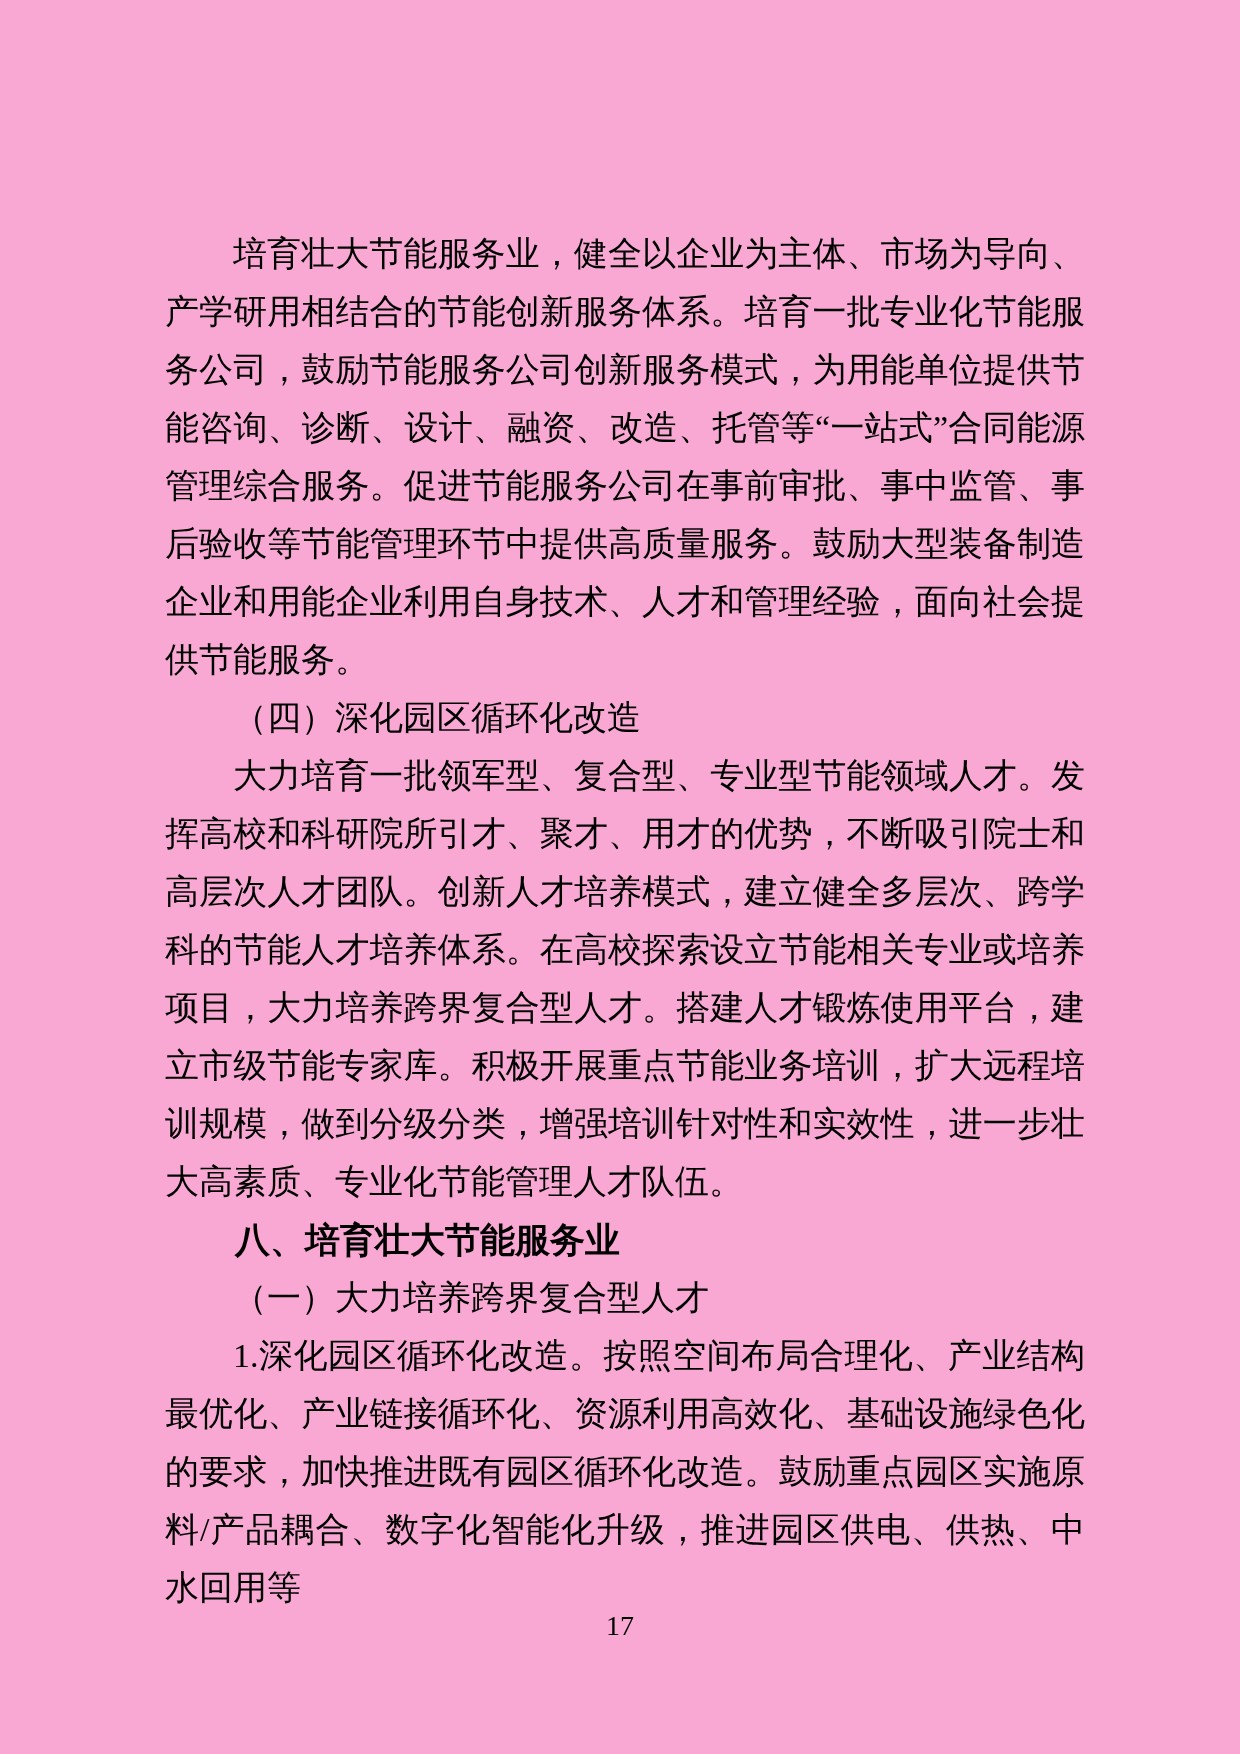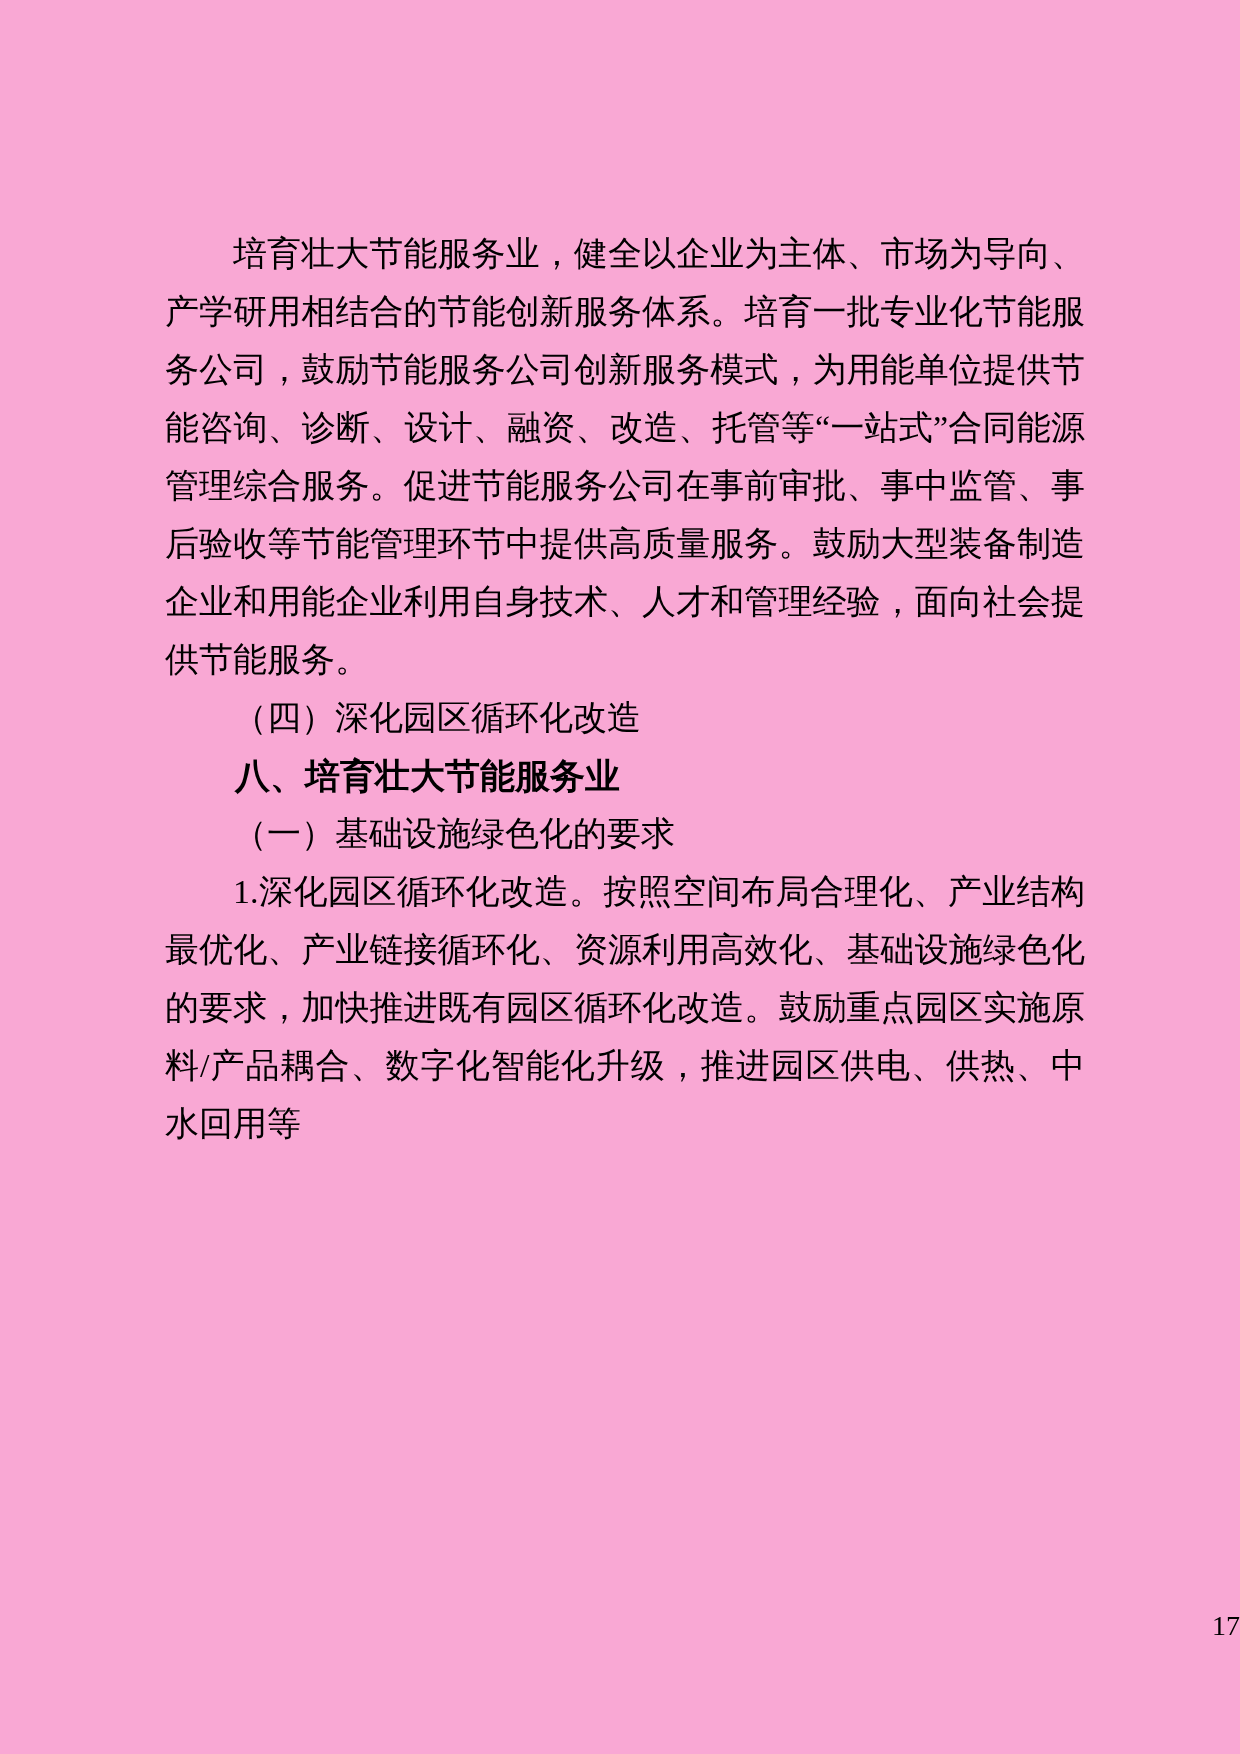--- a/index.html
+++ b/index.html
@@ -44,32 +44,33 @@
     text-indent: 2em;
     font-family: "Liberation Sans", sans-serif;
     font-weight: bold;
     font-size: 35px;
   }
   .page-number {
     position: absolute;
     top: 1608px;
     left: 0;
     width: 100%;
-    text-align: right;
+    text-align: center;
     font-size: 28px;
     line-height: 36px;
     font-family: "Liberation Serif", serif;
     color: #000000;
   }
 </style>
 </head>
 <body>
 
 <div class="page">
   <div class="content">
     <p class="body">培育壮大节能服务业，健全以企业为主体、市场为导向、产学研用相结合的节能创新服务体系。培育一批专业化节能服务公司，鼓励节能服务公司创新服务模式，为用能单位提供节能咨询、诊断、设计、融资、改造、托管等“一站式”合同能源管理综合服务。促进节能服务公司在事前审批、事中监管、事后验收等节能管理环节中提供高质量服务。鼓励大型装备制造企业和用能企业利用自身技术、人才和管理经验，面向社会提供节能服务。</p>
     <p class="subheading">（四）深化园区循环化改造</p>
+    <p class="body">大力培育一批领军型、复合型、专业型节能领域人才。发挥高校和科研院所引才、聚才、用才的优势，不断吸引院士和高层次人才团队。创新人才培养模式，建立健全多层次、跨学科的节能人才培养体系。在高校探索设立节能相关专业或培养项目，大力培养跨界复合型人才。搭建人才锻炼使用平台，建立市级节能专家库。积极开展重点节能业务培训，扩大远程培训规模，做到分级分类，增强培训针对性和实效性，进一步壮大高素质、专业化节能管理人才队伍。</p>
     <p class="heading">八、培育壮大节能服务业</p>
-    <p class="subheading">（一）基础设施绿色化的要求</p>
+    <p class="subheading">（一）大力培养跨界复合型人才</p>
     <p class="body">1.深化园区循环化改造。按照空间布局合理化、产业结构最优化、产业链接循环化、资源利用高效化、基础设施绿色化的要求，加快推进既有园区循环化改造。鼓励重点园区实施原料/产品耦合、数字化智能化升级，推进园区供电、供热、中水回用等</p>
   </div>
   <div class="page-number">17</div>
 </div>
 
 </body></html>

